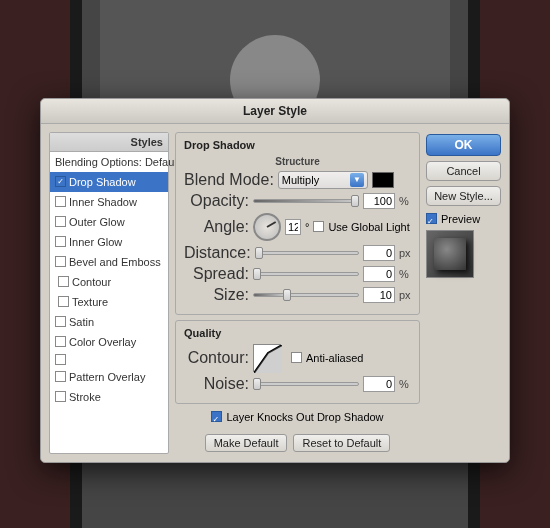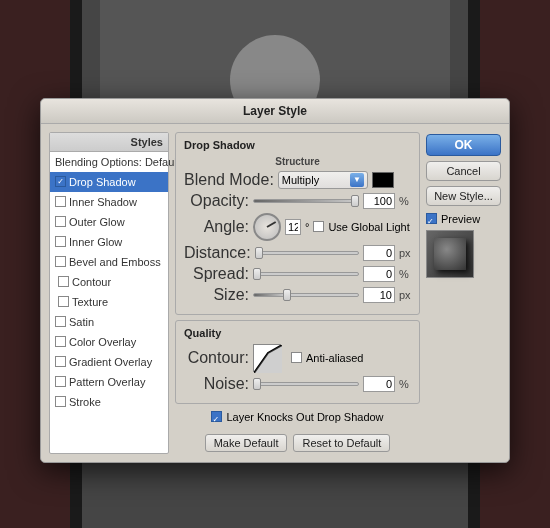--- a/index.html
+++ b/index.html
@@ -391,21 +391,20 @@
       <div class="styles-item">
         <span class="checkbox-icon"></span>
         <span>Satin</span>
       </div>
       <div class="styles-item">
         <span class="checkbox-icon"></span>
         <span>Color Overlay</span>
       </div>
       <div class="styles-item">
         <span class="checkbox-icon"></span>
-        <span>Gradient Overlay</span>
       </div>
       <div class="styles-item">
         <span class="checkbox-icon"></span>
         <span>Pattern Overlay</span>
       </div>
       <div class="styles-item">
         <span class="checkbox-icon"></span>
         <span>Stroke</span>
       </div>
     </div>

